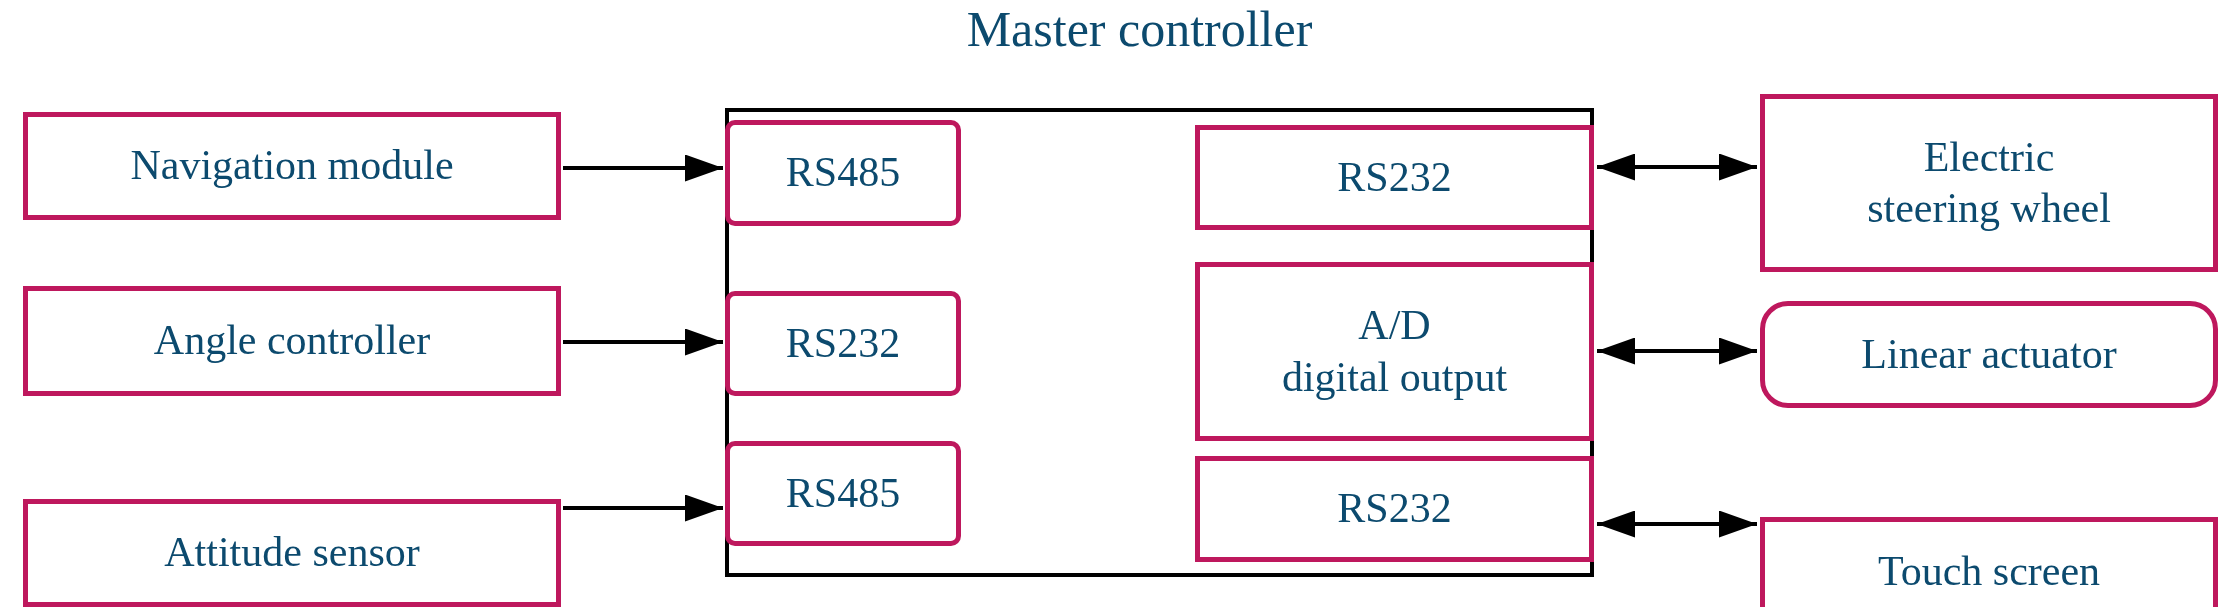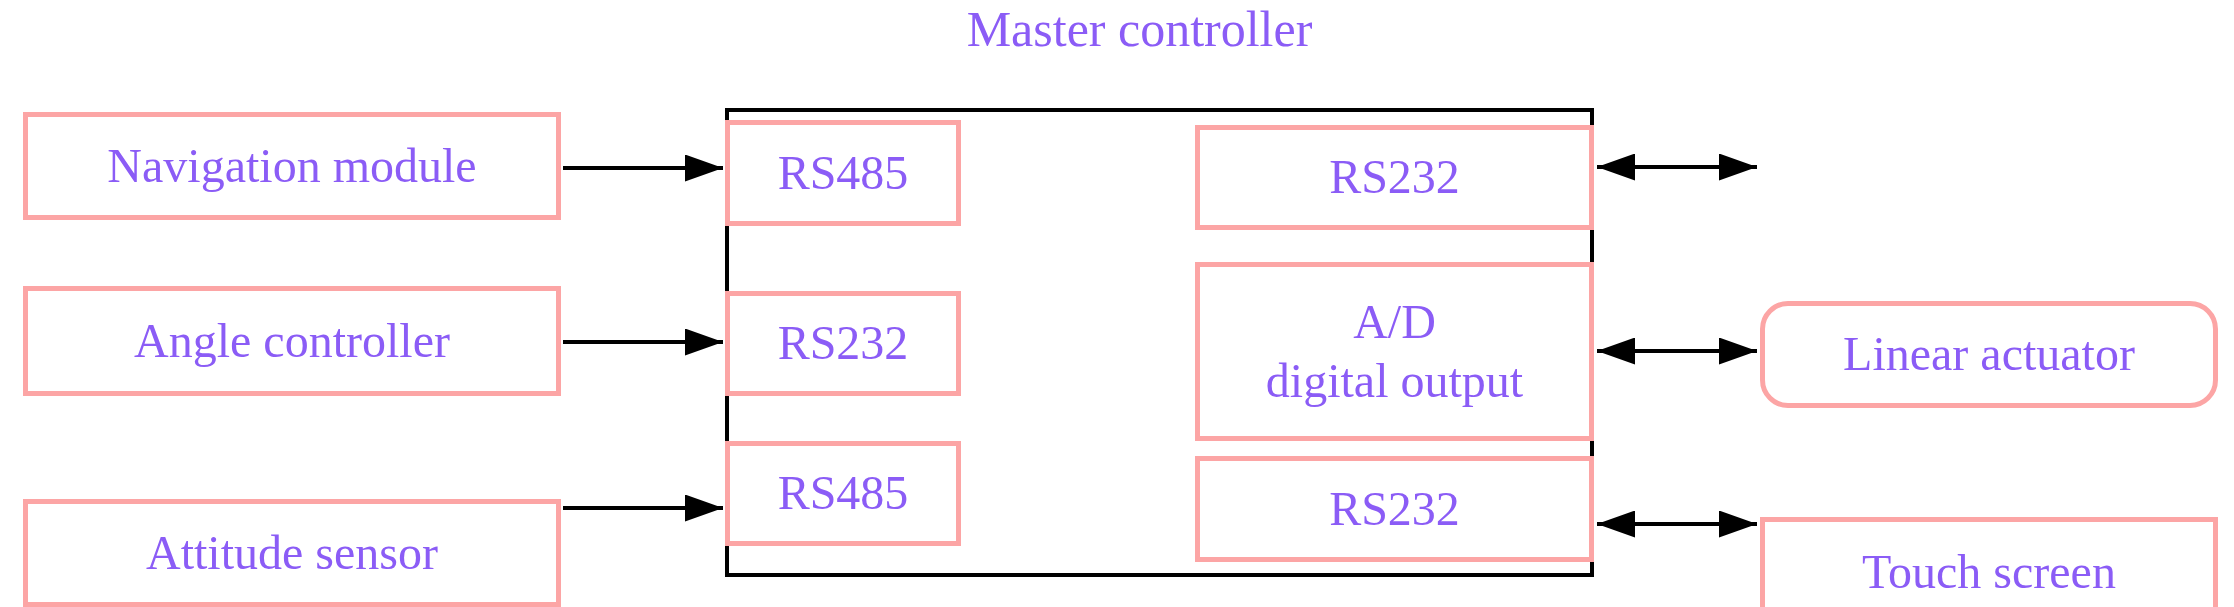--- a/index.html
+++ b/index.html
@@ -2,55 +2,55 @@
 <html><head>
 <meta charset="utf-8">
 <style>
   html, body { margin: 0; padding: 0; background: #ffffff; }
   .canvas {
     position: relative;
     width: 2234px;
     height: 607px;
     background: #ffffff;
     font-family: "Liberation Serif", "DejaVu Serif", serif;
-    color: #8b5cf6;
+    color: #0c4a6e;
     overflow: hidden;
   }
   .title {
     position: absolute;
     left: 705px; top: 0px; width: 869px; height: 58px;
     display: flex; align-items: center; justify-content: center;
     font-size: 50px;
   }
   .box {
     position: absolute;
     box-sizing: border-box;
-    border: 5px solid #fca5a5;
+    border: 5px solid #be185d;
     background: #ffffff;
     display: flex; align-items: center; justify-content: center;
     text-align: center;
-    font-size: 48px;
+    font-size: 42px;
     line-height: 1.22;
     white-space: pre-line;
   }
   .master {
     position: absolute;
     box-sizing: border-box;
     border: 4px solid #000000;
     background: #ffffff;
   }
   
   .dev-left   { left: 23px;  width: 538px; }
   .dev-nav    { top: 112px; height: 108px; }
   .dev-angle  { top: 286px; height: 110px; }
   .dev-att    { top: 455px; height: 108px; margin-top: 44px; }
   
   .master     { left: 725px; top: 108px; width: 869px; height: 469px; }
   
-  .port-left  { left: 725px; width: 236px; }
+  .port-left  { left: 725px; width: 236px; border-radius: 10px; }
   .port-l1    { top: 120px; height: 106px; }
   .port-l2    { top: 291px; height: 105px; }
   .port-l3    { top: 441px; height: 105px; }
   
   .port-right { left: 1195px; width: 399px; }
   .port-r1    { top: 125px; height: 105px; }
   .port-r2    { top: 262px; height: 179px; }
   .port-r3    { top: 456px; height: 106px; }
   
   .dev-right  { left: 1760px; width: 458px; }
@@ -78,20 +78,22 @@
 
   <div class="box port-left port-l1">RS485</div>
   <div class="box port-left port-l2">RS232</div>
   <div class="box port-left port-l3">RS485</div>
 
   <div class="box port-right port-r1">RS232</div>
   <div class="box port-right port-r2">A/D
 digital output</div>
   <div class="box port-right port-r3">RS232</div>
 
+  <div class="box dev-right dev-esw">Electric
+steering wheel</div>
   <div class="box dev-right dev-lin">Linear actuator</div>
   <div class="box dev-right dev-touch">Touch screen</div>
 
   <svg class="arrows" viewBox="0 0 2234 607" xmlns="http://www.w3.org/2000/svg">
     <defs>
       <marker id="arrowHead" viewBox="0 0 10 10" refX="10" refY="5" markerWidth="38" markerHeight="27" markerUnits="userSpaceOnUse" preserveAspectRatio="none" orient="auto-start-reverse">
         <path d="M0,0 L10,5 L0,10 Z" fill="#000000"></path>
       </marker>
     </defs>
     <line x1="563" y1="168" x2="723" y2="168" stroke="#000000" stroke-width="4" marker-end="url(#arrowHead)"></line>

